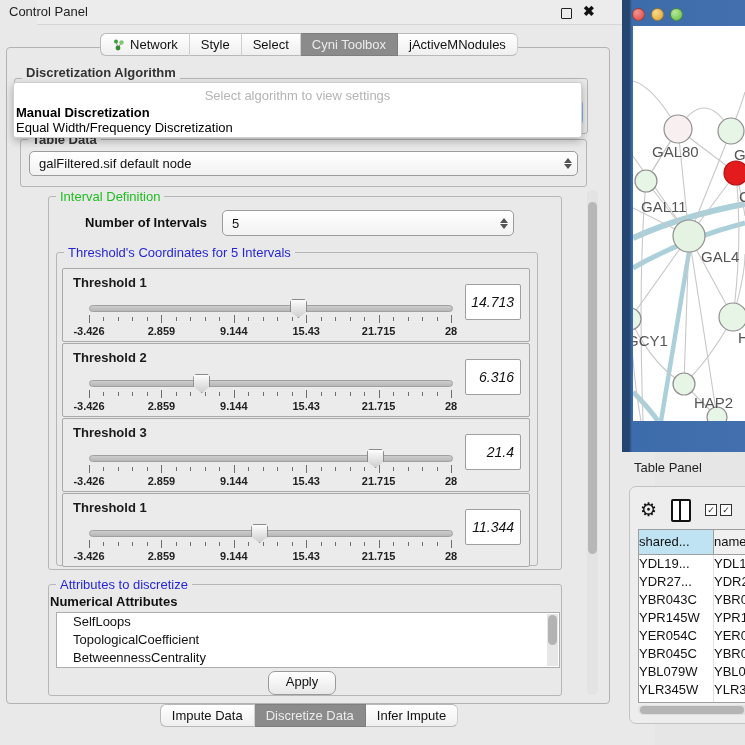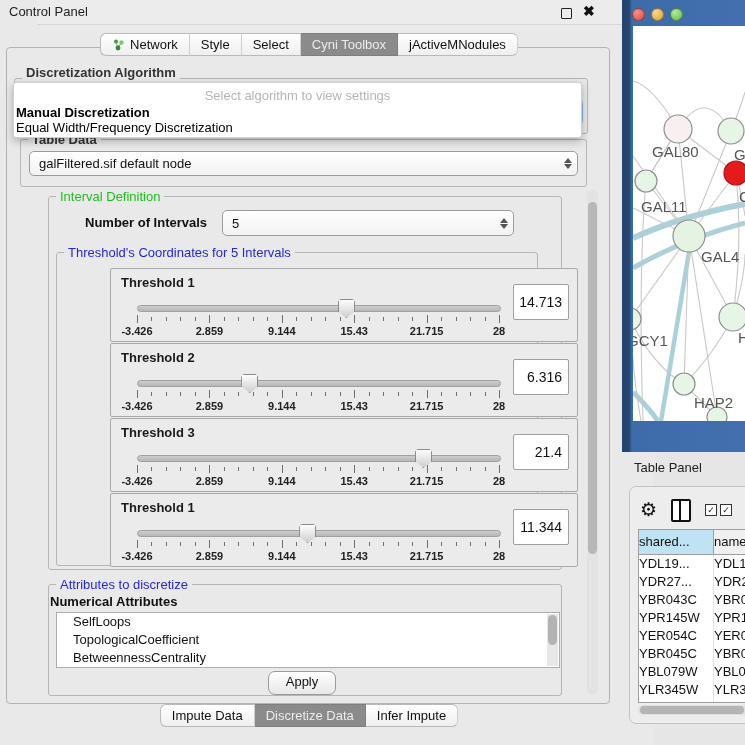--- a/index.html
+++ b/index.html
@@ -50,35 +50,35 @@
   .overlay .opt1{position:absolute;left:2px;top:22px;font-weight:bold;color:#000;font-size:13px;}
   .overlay .opt2{position:absolute;left:2px;top:37px;color:#000;font-size:13px;}
 
   .bold-label{position:absolute;font-weight:bold;font-size:13px;color:#111;}
 
   
   .vscroll{left:587px;top:190px;width:11px;height:505px;background:#e3e3e3;border-radius:6px;}
   .vscroll .thumb{position:absolute;left:1px;top:12px;width:9px;height:352px;background:#b7b7b7;border-radius:5px;}
 
   
-  .thr-panel{position:absolute;left:62px;width:466px;height:72px;border:1px solid #a9a9a9;background:#ebebeb;border-radius:2px;margin-left:48px;}
+  .thr-panel{position:absolute;left:62px;width:466px;height:72px;border:1px solid #a9a9a9;background:#ebebeb;border-radius:2px;}
   .thr-label{position:absolute;left:10px;top:6px;font-weight:bold;font-size:13px;}
   .slider{position:absolute;left:26px;top:30px;width:362px;height:40px;}
   .track{position:absolute;left:0;top:6px;width:100%;height:5px;border:1px solid #a0a0a0;border-radius:4px;
          background:linear-gradient(#cdcdcd,#b7b7b7);}
   .handle{position:absolute;top:0;width:15px;height:17px;margin-left:-8px;
           background:linear-gradient(#fdfdfd,#cfcfcf);border:1px solid #8a8a8a;
           clip-path:polygon(50% 100%,0 66%,0 14%,14% 0,86% 0,100% 14%,100% 66%);}
   .ticks{position:absolute;left:0;top:16px;width:100%;height:9px;}
   .tick{position:absolute;top:2px;width:1px;height:4px;background:#6e6e6e;}
   .tick.major{top:0;height:8px;}
   .ticklabels{position:absolute;left:0;top:26px;width:100%;height:12px;}
   .ticklabels span{position:absolute;transform:translateX(-50%);font-size:11px;font-weight:bold;color:#222;white-space:nowrap;}
   .thr-value{position:absolute;right:8px;top:15px;width:56px;height:36px;background:#fff;border:1px solid #9f9f9f;
-             border-radius:2px;font-size:14px;color:#111;display:flex;align-items:center;justify-content:flex-end;padding-right:6px;box-sizing:border-box;}
+             border-radius:2px;font-size:14px;color:#111;display:flex;align-items:center;justify-content:flex-end;padding-right:6px;box-sizing:border-box;font-style:italic;}
 
   
   .listbox{position:absolute;left:56px;top:612px;width:502px;height:54px;background:#fff;border:1px solid #adadad;overflow:hidden;}
   .listbox .li{padding-left:16px;line-height:18px;font-size:13px;color:#111;white-space:nowrap;}
   .list-vscroll{position:absolute;right:1px;top:1px;width:11px;height:52px;background:#e7e7e7;}
   .list-vscroll .thumb{position:absolute;left:1px;top:1px;width:9px;height:30px;background:#b3b3b3;border-radius:5px;}
 
   .apply-btn{left:268px;top:671px;width:66px;height:22px;background:linear-gradient(#ffffff,#e8e8e8);
              border:1px solid #9a9a9a;border-radius:7px;font-size:13px;color:#111;text-align:center;line-height:20px;}
 

